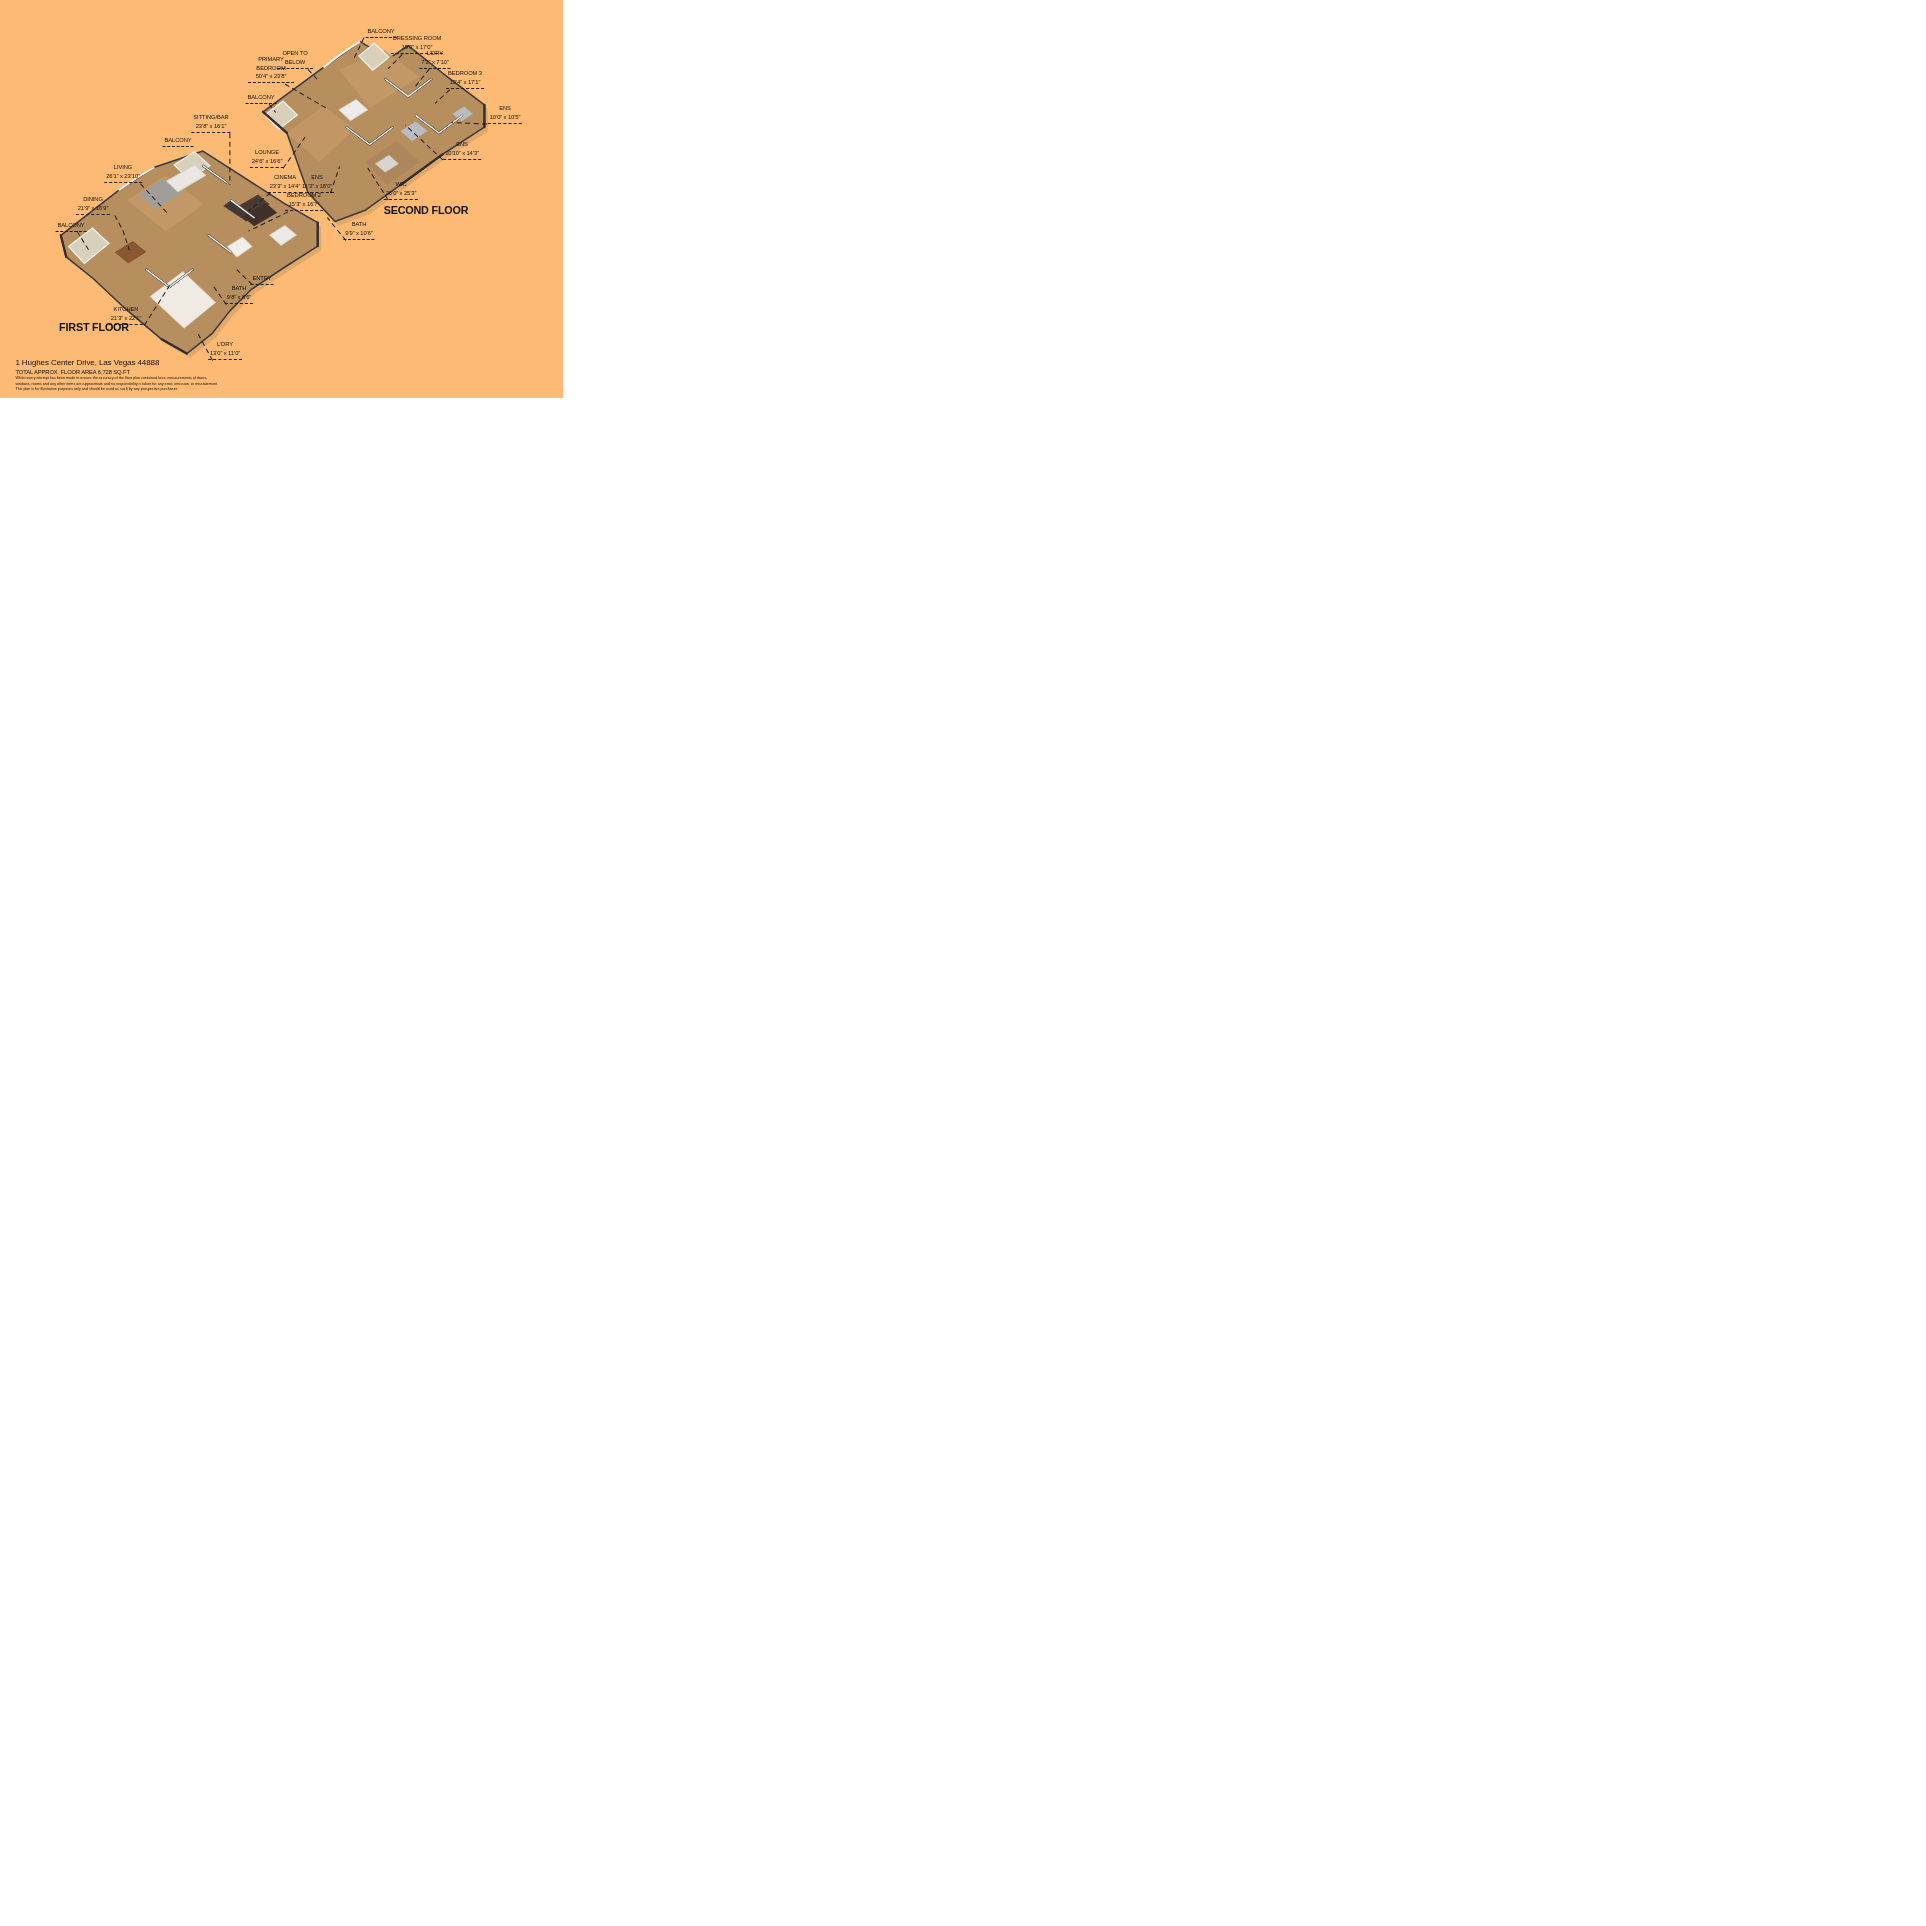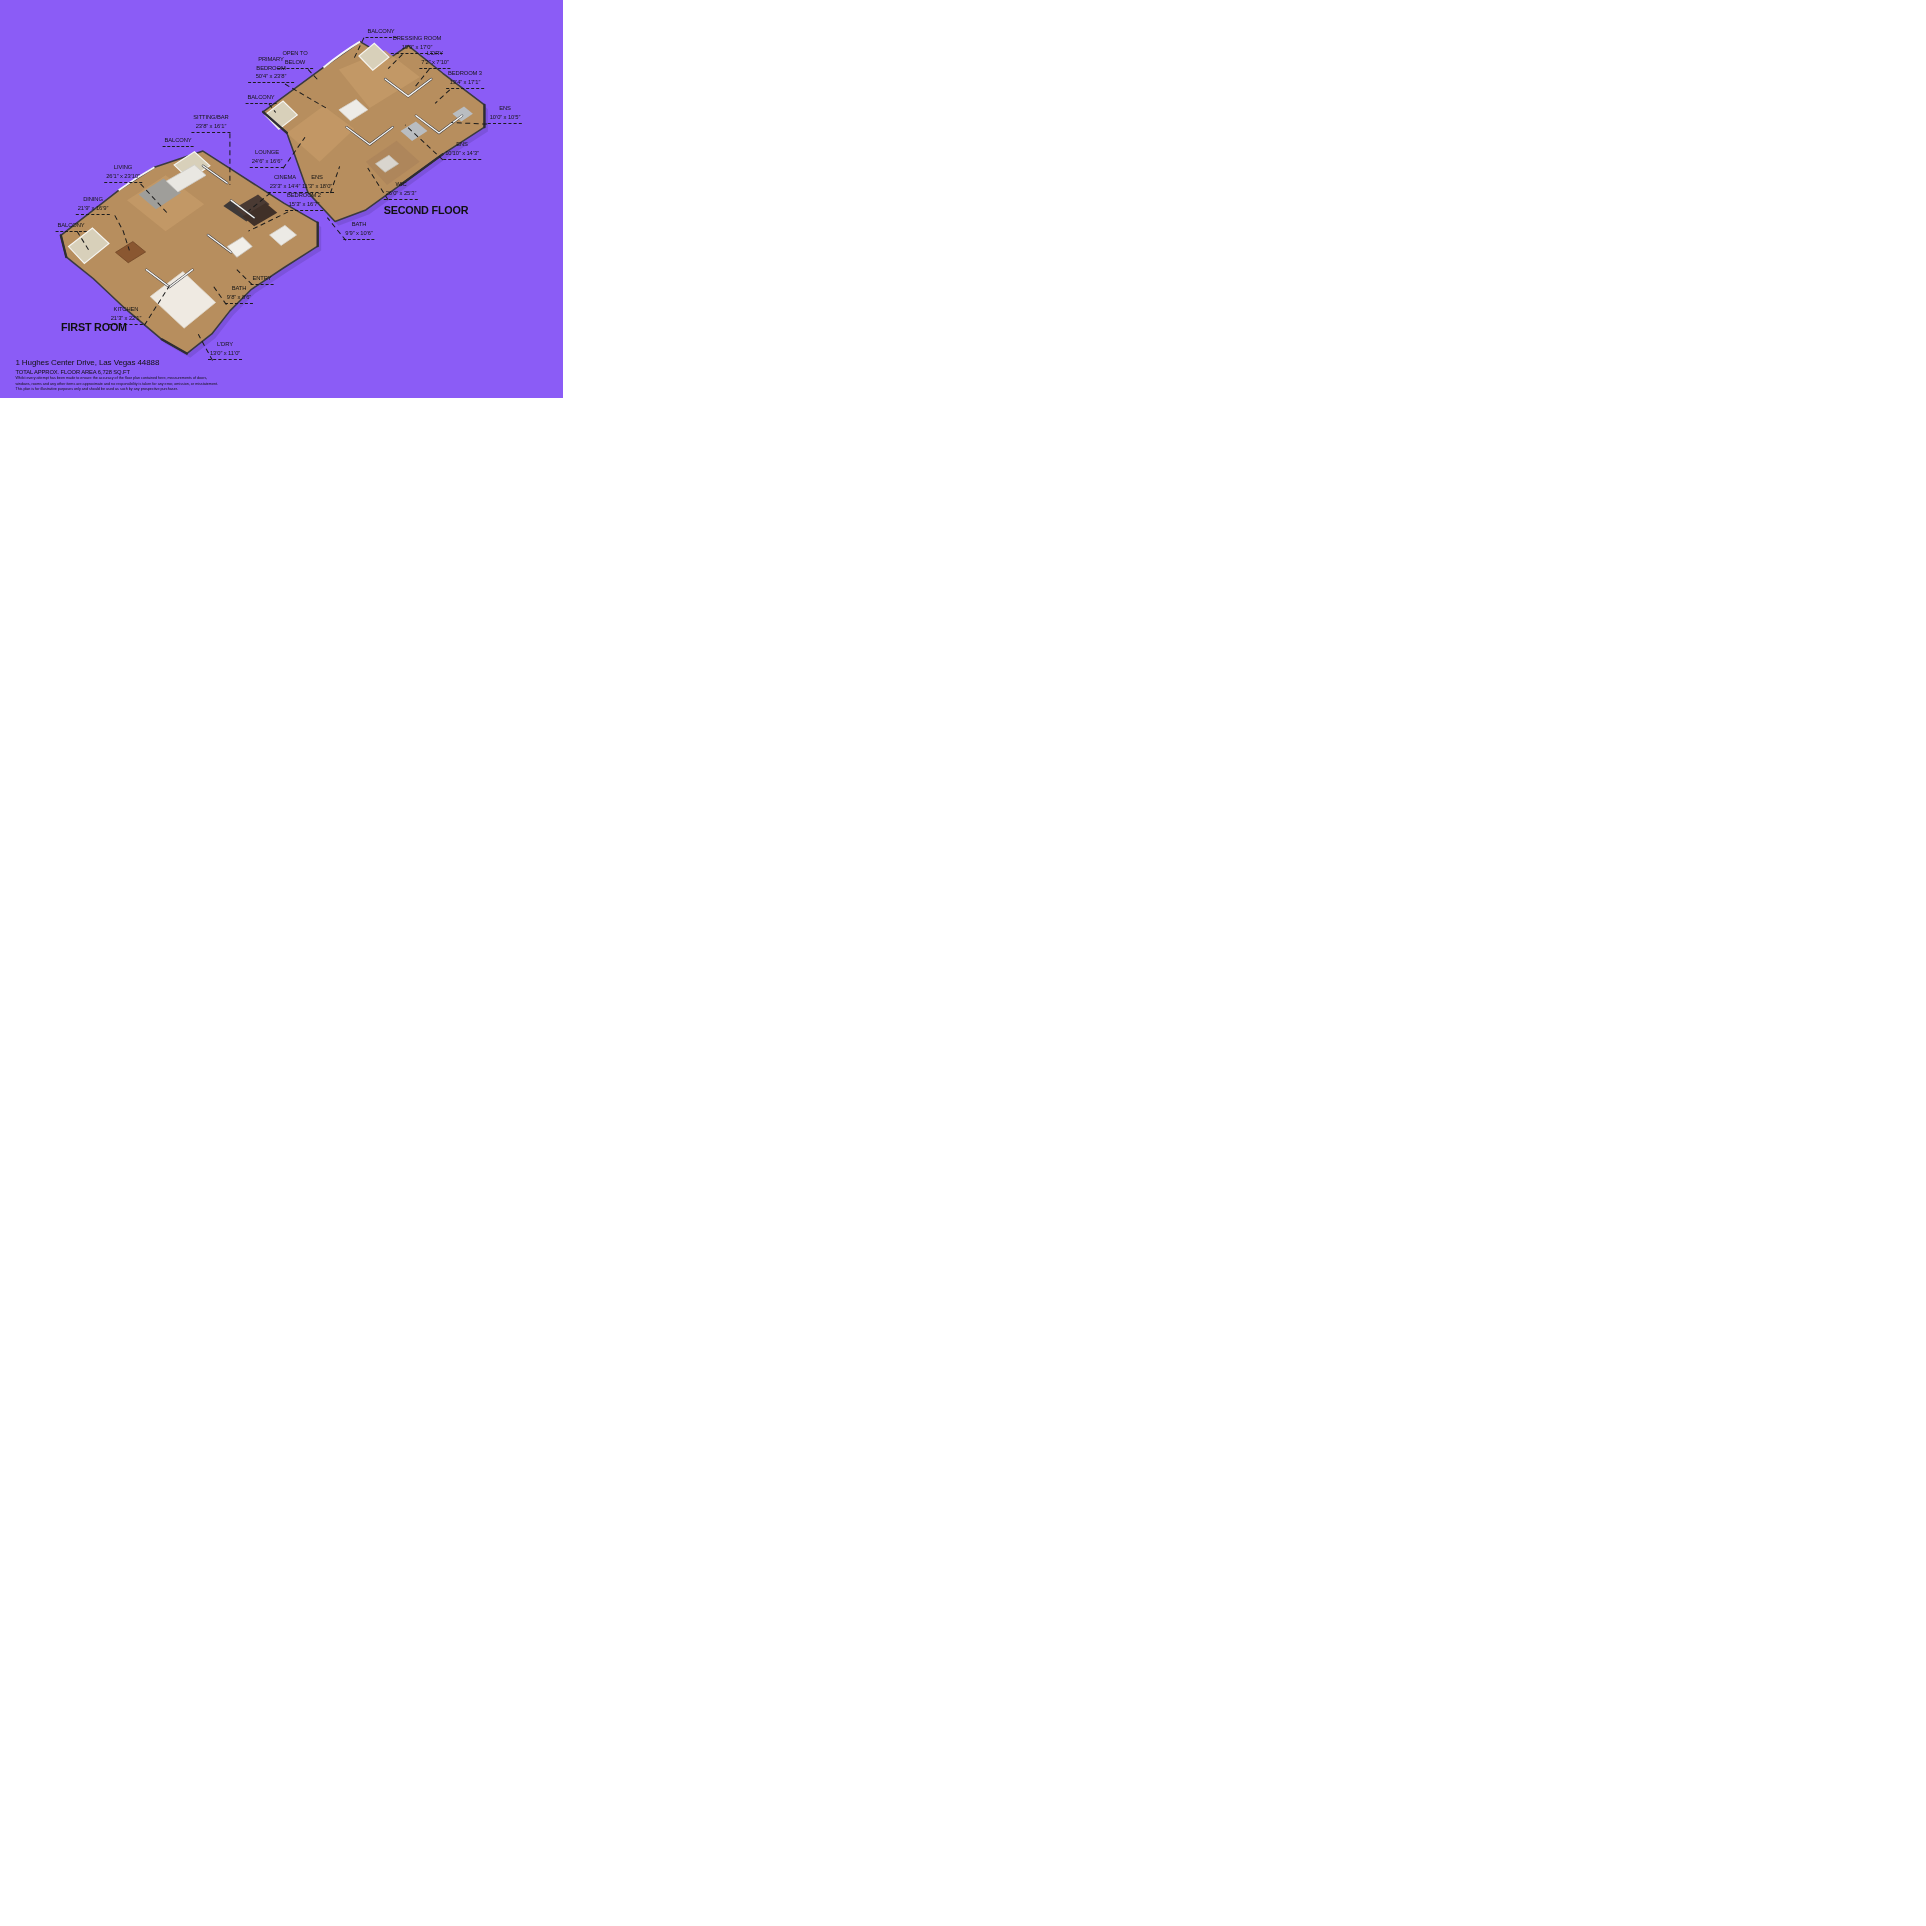--- a/index.html
+++ b/index.html
@@ -1,16 +1,16 @@
 <!DOCTYPE html>
 <html style="font-size:6.2px"><head>
 <meta charset="utf-8">
 <style>
   html,body{margin:0;padding:0;background:#ffffff;}
-  .canvas{position:relative;width:563px;height:398px;background:#8b5cf6;overflow:hidden;
+  .canvas{position:relative;width:563px;height:398px;background:#fdba74;overflow:hidden;
           font-family:"Liberation Sans",sans-serif;}
   svg.art{position:absolute;left:0;top:0;width:563px;height:398px;}
   .lbl{position:absolute;transform:translateX(-50%);text-align:center;
        font:5.8px/1.5 "Liberation Sans",sans-serif;color:#161616;letter-spacing:-0.1px;
        border-bottom:1.2px dashed #1b1b1b;padding:0 1.9px 1.2px;white-space:nowrap;z-index:3;}
   .lbl.wrap{white-space:normal;}
   .lbl .nm,.lbl .dm{display:block;}
   .floor-title{position:absolute;transform:translateX(-50%);z-index:3;
        font:700 10.8px/1.1 "Liberation Sans",sans-serif;color:#101010;letter-spacing:-0.2px;white-space:nowrap;}
   .footer{position:absolute;left:15.4px;top:358px;color:#111;z-index:3;}
@@ -188,21 +188,21 @@
       <span class="dm">9’8” x 8’6”</span>
     </div>
   <div class="lbl" style="left:126px;top:305px;">
       <span class="nm">KITCHEN</span>
       <span class="dm">21’3” x 22’1”</span>
     </div>
   <div class="lbl" style="left:225px;top:340px;">
       <span class="nm">L’DRY</span>
       <span class="dm">13’0” x 11’0”</span>
     </div>
-  <div class="floor-title" style="left:94px;top:322px;">FIRST ROOM</div>
+  <div class="floor-title" style="left:94px;top:322px;">FIRST FLOOR</div>
 
   <div class="footer">
     <div class="addr">1 Hughes Center Drive, Las Vegas 44888</div>
     <div class="area">TOTAL APPROX. FLOOR AREA 6,728 SQ.FT</div>
     <div class="disc">
       <div>Whilst every attempt has been made to ensure the accuracy of the floor plan contained here, measurements of doors,</div>
       <div>windows, rooms and any other items are approximate and no responsibility is taken for any error, omission, or misstatement.</div>
       <div>This plan is for illustrative purposes only and should be used as such by any prospective purchaser.</div>
     </div>
   </div>

